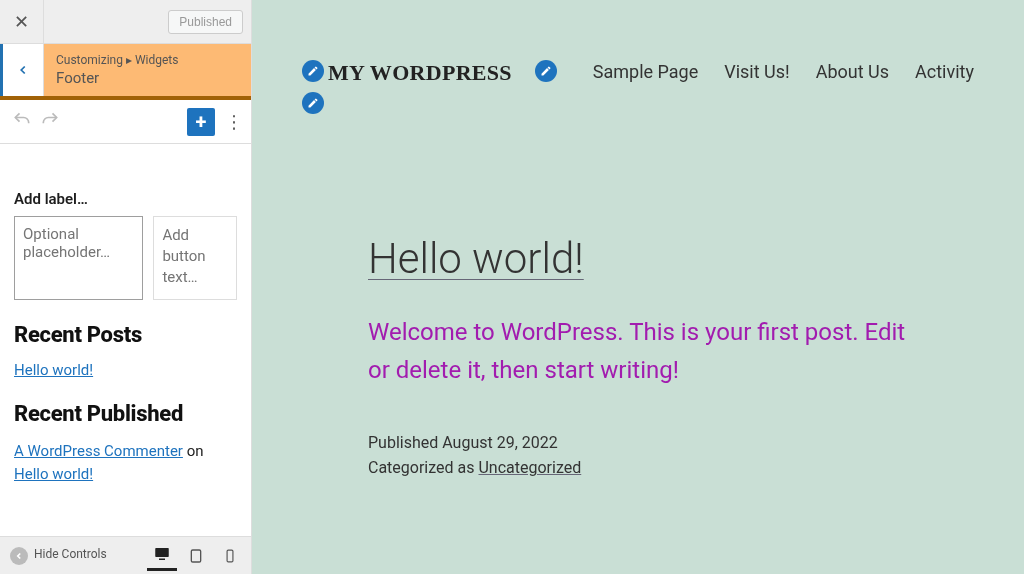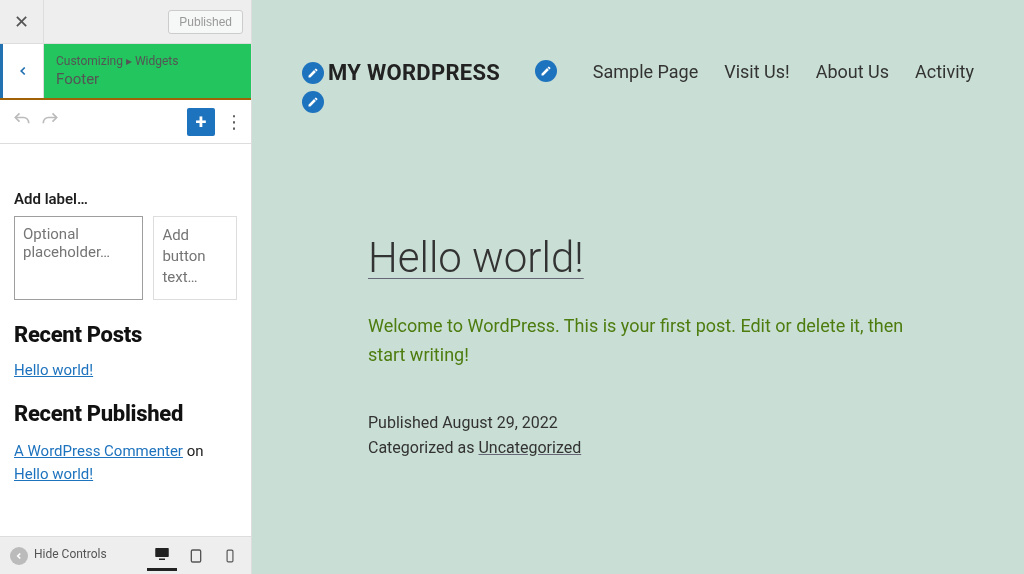--- a/index.html
+++ b/index.html
@@ -3,21 +3,21 @@
 <meta charset="utf-8">
 <style>
 * { box-sizing: border-box; margin: 0; padding: 0; }
 body { font-family: -apple-system, BlinkMacSystemFont, "Segoe UI", Roboto, sans-serif; font-size: 14px; color: #1e1e1e; overflow: hidden; }
 .app { display: flex; width: 1024px; height: 574px; }
 .sidebar { width: 252px; background: #fff; display: flex; flex-direction: column; border-right: 1px solid #ddd; }
 .top-bar { height: 44px; background: #eee; display: flex; align-items: center; border-bottom: 1px solid #ddd; }
 .close-btn { width: 44px; height: 44px; display: flex; align-items: center; justify-content: center; cursor: pointer; font-size: 18px; color: #555; border-right: 1px solid #ddd; }
 .top-spacer { flex: 1; }
 .pub-btn { margin-right: 8px; padding: 4px 10px; border: 1px solid #ccc; border-radius: 3px; background: #f6f7f7; color: #999; font-size: 12px; cursor: default; }
-.breadcrumb-row { display: flex; align-items: stretch; height: 56px; background: #22c55e; border-bottom: 2px solid #a16207; }
+.breadcrumb-row { display: flex; align-items: stretch; height: 56px; background: #fdba74; border-bottom: 4px solid #a16207; }
 .back-btn { width: 44px; background: #fff; border-left: 3px solid #2271b1; display: flex; align-items: center; justify-content: center; color: #2271b1; cursor: pointer; font-size: 20px; border-right: 1px solid #ddd; }
 .bc-text { padding: 8px 12px; display: flex; flex-direction: column; justify-content: center; }
 .bc-small { font-size: 12px; color: #555; }
 .bc-title { font-size: 15px; color: #555; margin-top: 2px; }
 .toolbar-row { height: 44px; background: #fff; display: flex; align-items: center; padding: 0 8px; border-bottom: 1px solid #ddd; }
 .history-btn { color: #bbb; padding: 6px 4px; cursor: pointer; }
 .toolbar-spacer { flex: 1; }
 .add-block-btn { width: 28px; height: 28px; background: #1e73be; color: #fff; border-radius: 2px; display: flex; align-items: center; justify-content: center; font-size: 20px; cursor: pointer; font-weight: bold; }
 .more-btn { margin-left: 10px; color: #555; cursor: pointer; font-size: 18px; }
 .widget-area { flex: 1; overflow-y: auto; padding: 0 14px; }
@@ -34,32 +34,32 @@
 .comment-on { color: #222; }
 .bottom-bar { height: 38px; border-top: 1px solid #ddd; background: #eee; display: flex; align-items: center; padding: 0 6px; gap: 4px; }
 .collapse-btn { display: flex; align-items: flex-start; gap: 6px; cursor: pointer; color: #555; font-size: 12px; padding: 0 4px; }
 .collapse-icon { width: 18px; height: 18px; border-radius: 50%; background: #bbb; color: #fff; display: flex; align-items: center; justify-content: center; font-size: 12px; }
 .bottom-spacer { flex: 1; }
 .device-btn { width: 30px; height: 30px; display: flex; align-items: center; justify-content: center; cursor: pointer; color: #555; }
 .device-btn.active { border-bottom: 3px solid #222; color: #222; }
 .preview { flex: 1; background: #c9dfd5; padding: 60px 50px 0 50px; overflow-y: auto; }
 .header-row { display: flex; align-items: flex-start; }
 .header-left { display: flex; flex-direction: column; }
-.site-title-row { display: flex; align-items: center; }
+.site-title-row { display: flex; align-items: flex-start; font-family: Liberation Serif, serif; }
 .edit-pill { width: 22px; height: 22px; border-radius: 50%; background: #1e73be; margin-right: 4px; display: flex; align-items: center; justify-content: center; flex-shrink: 0; }
 .edit-pill svg { width: 12px; height: 12px; }
 .site-title { font-size: 22px; font-weight: 700; color: #222; letter-spacing: 0.3px; }
 .tagline-row { display: flex; align-items: center; margin-top: 6px; }
 .tagline { font-size: 17px; color: #333; }
 .nav-row { display: flex; align-items: center; gap: 26px; margin-left: auto; }
 .nav-row .edit-pill { margin-right: 10px; }
 .nav-item { font-size: 18px; color: #333; cursor: pointer; }
 .post { margin-top: 120px; padding: 0 50px 0 66px; }
 .post-title { font-size: 42px; font-weight: 300; color: #333; text-decoration: underline; text-decoration-color: #667; text-underline-offset: 6px; text-decoration-thickness: 1px; margin-bottom: 30px; cursor: pointer; }
-.post-body { font-size: 18px; color: #4d7c0f; line-height: 1.6; margin-bottom: 40px; max-width: 540px; }
+.post-body { font-size: 24px; color: #a21caf; line-height: 1.6; margin-bottom: 40px; max-width: 540px; }
 .post-meta { font-size: 16px; color: #333; line-height: 1.6; }
 .meta-link { text-decoration: underline; text-decoration-color: #667; cursor: pointer; }
 </style>
 </head>
 <body>
 
 <div class="app">
   <div class="sidebar">
     <div class="top-bar">
       <div class="close-btn">✕</div>

